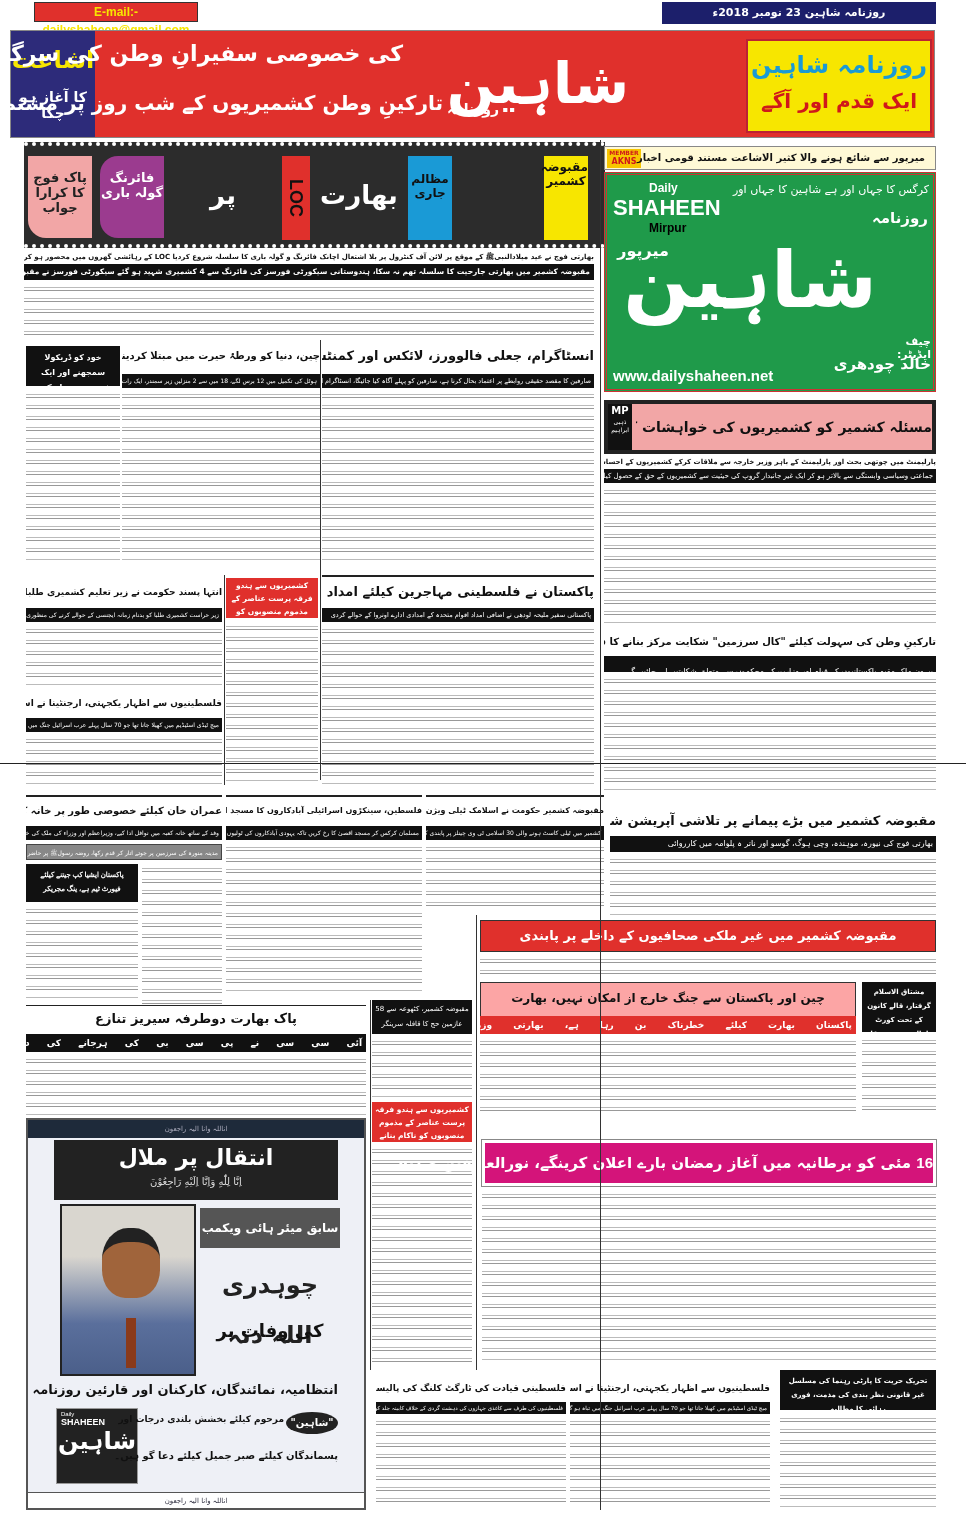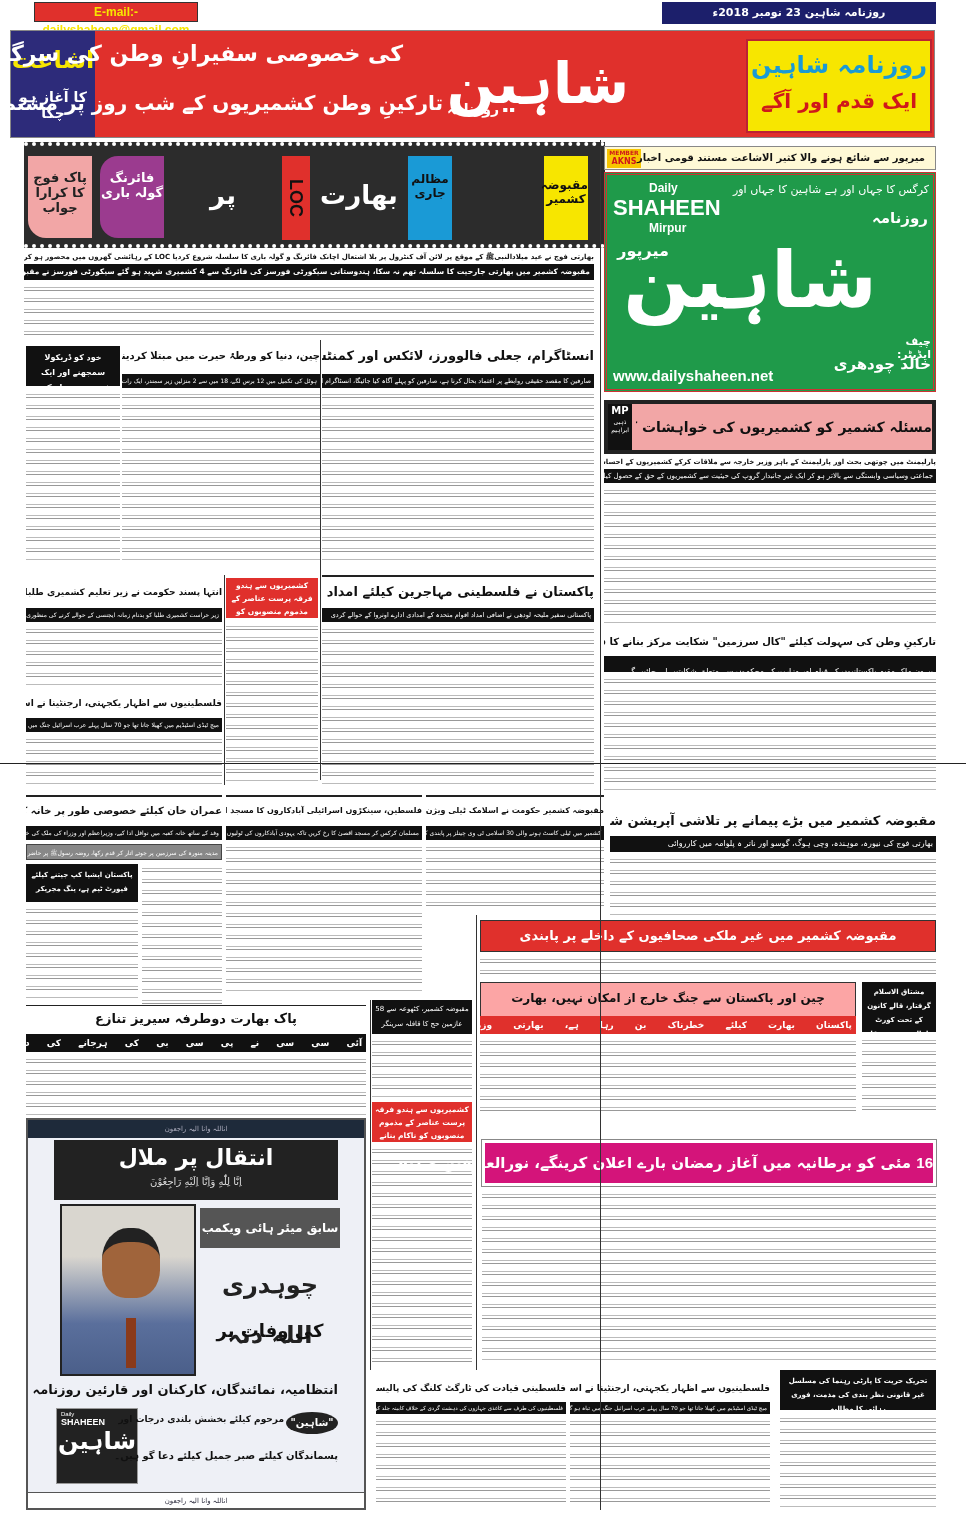--- a/index.html
+++ b/index.html
@@ -36,38 +36,38 @@
   </div>
 </div>
 
 <div class="abs" style="left:24px;top:142px;width:581px;height:106px;background:#2c2c2c;border-top:4px dotted #fff;border-bottom:4px dotted #fff;">
   <div class="abs" style="left:4px;top:10px;width:64px;height:82px;background:#f2a6a6;color:#222;font-weight:bold;font-size:13px;text-align:center;direction:rtl;padding-top:14px;border-radius:0 0 0 18px;">پاک فوج کا کرارا جواب</div>
   <div class="abs" style="left:76px;top:10px;width:64px;height:82px;background:#9b3b8f;color:#fff;font-weight:bold;font-size:13px;text-align:center;direction:rtl;padding-top:14px;border-radius:18px 0 0 18px;">فائرنگ گولہ باری</div>
   <div class="abs" style="left:144px;top:14px;width:110px;color:#fff;font-weight:bold;font-size:26px;text-align:center;direction:rtl;line-height:70px;">پر بلاجواز</div>
   <div class="abs" style="left:258px;top:10px;width:28px;height:84px;background:#e0302c;color:#111;font-weight:bold;font-size:18px;text-align:center;writing-mode:vertical-rl;font-family:'Liberation Sans',sans-serif;line-height:28px;">LOC</div>
   <div class="abs" style="left:290px;top:14px;width:90px;color:#fff;font-weight:bold;font-size:26px;text-align:center;direction:rtl;line-height:70px;">بھارت کی</div>
   <div class="abs" style="left:384px;top:10px;width:44px;height:84px;background:#1a9ad6;color:#111;font-weight:bold;font-size:12px;text-align:center;direction:rtl;padding-top:16px;">مظالم جاری</div>
-  <div class="abs" style="left:520px;top:10px;width:44px;height:84px;background:#f7e600;color:#111;font-weight:bold;font-size:12px;text-align:center;direction:rtl;padding-top:22px;">مقبوضہ کشمیر</div>
+  <div class="abs" style="left:520px;top:10px;width:44px;height:84px;background:#f7e600;color:#111;font-weight:bold;font-size:12px;text-align:center;direction:rtl;padding-top:4px;">مقبوضہ کشمیر</div>
 </div>
 <div class="abs rtl" style="left:24px;top:252px;width:570px;font-size:7px;font-weight:bold;white-space:nowrap;overflow:hidden;">بھارتی فوج نے عید میلادالنبیﷺ کے موقع پر لائن آف کنٹرول پر بلا اشتعال اچانک فائرنگ و گولہ باری کا سلسلہ شروع کردیا LOC کے رہائشی گھروں میں محصور ہو کر رہ گئے، پاک فوج کے جوابی وار سے دشمن کی گنیں خاموش ہو گئیں</div>
 <div class="abs rtl bar-dark" style="left:24px;top:264px;width:570px;height:16px;font-size:7.5px;font-weight:bold;line-height:16px;white-space:nowrap;overflow:hidden;padding:0 4px;">مقبوضہ کشمیر میں بھارتی جارحیت کا سلسلہ تھم نہ سکا، ہندوستانی سیکورٹی فورسز کی فائرنگ سے 4 کشمیری شہید ہو گئے سیکورٹی فورسز نے مقبوضہ کشمیر میں غیر اعلانیہ کرفیو نافذ کردیا، انٹرنیٹ اور موبائل فون سروس بند ٹرانسپورٹ معطل</div>
 
 <div class="abs filler" style="left:24px;top:283px;width:570px;height:57px;"></div>
 
 <div class="abs" style="left:604px;top:146px;width:332px;height:24px;background:#fff9d6;border:1px solid #888;">
   <div class="abs" style="left:2px;top:2px;width:34px;height:19px;background:#f7c600;text-align:center;">
     <div style="font-size:6px;color:#d0181a;font-weight:bold;line-height:8px;">MEMBER</div>
     <div style="font-size:8px;color:#d0181a;font-weight:bold;line-height:10px;">AKNS</div>
   </div>
   <div class="abs" style="left:32px;top:0;width:288px;font-size:10px;font-weight:bold;line-height:22px;direction:rtl;text-align:right;white-space:nowrap;">میرپور سے شائع ہونے والا کثیر الاشاعت مستند قومی اخبار</div>
 </div>
 <div class="abs" style="left:604px;top:172px;width:332px;height:220px;background:#1f9a4a;border:3px double #c33;">
   <div class="abs" style="left:42px;top:6px;color:#fff;font-weight:bold;font-size:12px;font-family:'Liberation Sans',sans-serif;">Daily</div>
   <div class="abs" style="left:6px;top:20px;color:#fff;font-weight:bold;font-size:22px;font-family:'Liberation Sans',sans-serif;">SHAHEEN</div>
-  <div class="abs" style="left:42px;top:46px;color:#ffffff;font-weight:bold;font-size:12px;font-family:'Liberation Sans',sans-serif;">Mirpur</div>
+  <div class="abs" style="left:42px;top:46px;color:#000000;font-weight:bold;font-size:12px;font-family:'Liberation Sans',sans-serif;">Mirpur</div>
   <div class="abs" style="left:112px;top:8px;width:210px;color:#fff;font-size:11px;text-align:right;direction:rtl;white-space:nowrap;">کرگس کا جہاں اور ہے شاہین کا جہاں اور</div>
   <div class="abs" style="left:262px;top:34px;width:62px;color:#fff;font-weight:bold;font-size:15px;text-align:center;direction:rtl;">روزنامہ</div>
   <div class="abs" style="left:6px;top:66px;width:60px;color:#fff;font-weight:bold;font-size:16px;text-align:center;direction:rtl;">میرپور</div>
   <div class="abs" style="left:60px;top:40px;width:210px;color:#fff;font-weight:bold;font-size:78px;text-align:center;direction:rtl;line-height:130px;">شاہین</div>
   <div class="abs" style="left:262px;top:160px;width:62px;color:#fff;font-weight:bold;font-size:11px;text-align:right;direction:rtl;">چیف ایڈیٹر:</div>
   <div class="abs" style="left:220px;top:180px;width:104px;color:#fff;font-weight:bold;font-size:15px;text-align:right;direction:rtl;">خالد چودھری</div>
   <div class="abs" style="left:6px;top:192px;color:#fff;font-weight:bold;font-size:15px;font-family:'Liberation Sans',sans-serif;">www.dailyshaheen.net</div>
 </div>
 
 <div class="abs" style="left:604px;top:400px;width:332px;height:54px;background:#f2a6a6;border:4px solid #222;">
@@ -114,21 +114,21 @@
 <div class="abs headline" style="left:26px;top:690px;width:196px;font-size:9px;line-height:26px;">فلسطینیوں سے اظہار یکجہتی، ارجنٹینا نے اسرائیل سے میچ منسوخ کردیا</div>
 <div class="abs rtl bar-dark" style="left:26px;top:718px;width:196px;height:14px;font-size:6px;line-height:14px;white-space:nowrap;overflow:hidden;padding:0 3px;">میچ ٹیڈی اسٹیڈیم میں کھیلا جانا تھا جو 70 سال پہلے عرب اسرائیل جنگ میں تباہ ہو گیا تھا</div>
 <div class="abs filler" style="left:26px;top:735px;width:196px;height:50px;"></div>
 
 <div class="abs" style="left:0;top:763px;width:966px;height:1px;background:#222;"></div>
 
 <div class="abs headline" style="left:26px;top:795px;width:196px;font-size:10px;line-height:28px;border-top:2px solid #222;">عمران خان کیلئے خصوصی طور پر خانہ کعبہ کا دروازہ کھولا گیا</div>
 <div class="abs rtl bar-dark" style="left:26px;top:826px;width:196px;height:14px;font-size:6px;line-height:14px;white-space:nowrap;overflow:hidden;padding:0 3px;">وفد کے ساتھ خانہ کعبہ میں نوافل ادا کیے، وزیراعظم اور وزراء کی ملک کی خوش حالی کیلئے دعائیں</div>
 <div class="abs rtl" style="left:26px;top:844px;width:196px;height:16px;background:#888;color:#fff;font-size:6px;line-height:16px;white-space:nowrap;overflow:hidden;padding:0 3px;border:1px solid #444;">مدینہ منورہ کی سرزمین پر جوتے اتار کر قدم رکھا، روضہ رسولﷺ پر حاضری، نماز مغرب اور نوافل ادا کیے</div>
 <div class="abs filler" style="left:142px;top:864px;width:80px;height:140px;"></div>
-<div class="abs bar-dark" style="left:26px;top:864px;width:112px;height:38px;">
+<div class="abs bar-dark" style="left:26px;top:864px;width:112px;height:38px;font-family:Liberation Serif, serif;">
   <div style="font-size:7px;font-weight:bold;text-align:center;direction:rtl;line-height:14px;padding:4px;">پاکستان ایشیا کپ جیتنے کیلئے فیورٹ ٹیم ہے، ینگ مجریکر</div>
 </div>
 <div class="abs filler" style="left:26px;top:905px;width:112px;height:95px;"></div>
 
 <div class="abs headline" style="left:226px;top:795px;width:196px;font-size:8px;line-height:28px;border-top:2px solid #222;">فلسطین، سینکڑوں اسرائیلی آبادکاروں کا مسجد اقصیٰ پر دھاوا، متعدد فلسطینی گرفتار</div>
 <div class="abs rtl bar-dark" style="left:226px;top:826px;width:196px;height:14px;font-size:6px;line-height:14px;white-space:nowrap;overflow:hidden;padding:0 3px;">مسلمان کرکس کر مسجد اقصیٰ کا رخ کریں تاکہ یہودی آبادکاروں کی ٹولیوں کو روکا جاسکے</div>
 <div class="abs filler" style="left:226px;top:843px;width:196px;height:150px;"></div>
 
 <div class="abs headline" style="left:426px;top:795px;width:178px;font-size:8px;line-height:28px;border-top:2px solid #222;">مقبوضہ کشمیر حکومت نے اسلامک ٹیلی ویژن چینلوں پر پابندی عائد کردی</div>
 <div class="abs rtl bar-dark" style="left:426px;top:826px;width:178px;height:14px;font-size:6px;line-height:14px;white-space:nowrap;overflow:hidden;padding:0 3px;">کشمیر میں ٹیلی کاسٹ ہونے والی 30 اسلامی ٹی وی چینلز پر پابندی کا نوٹیفکیشن</div>

